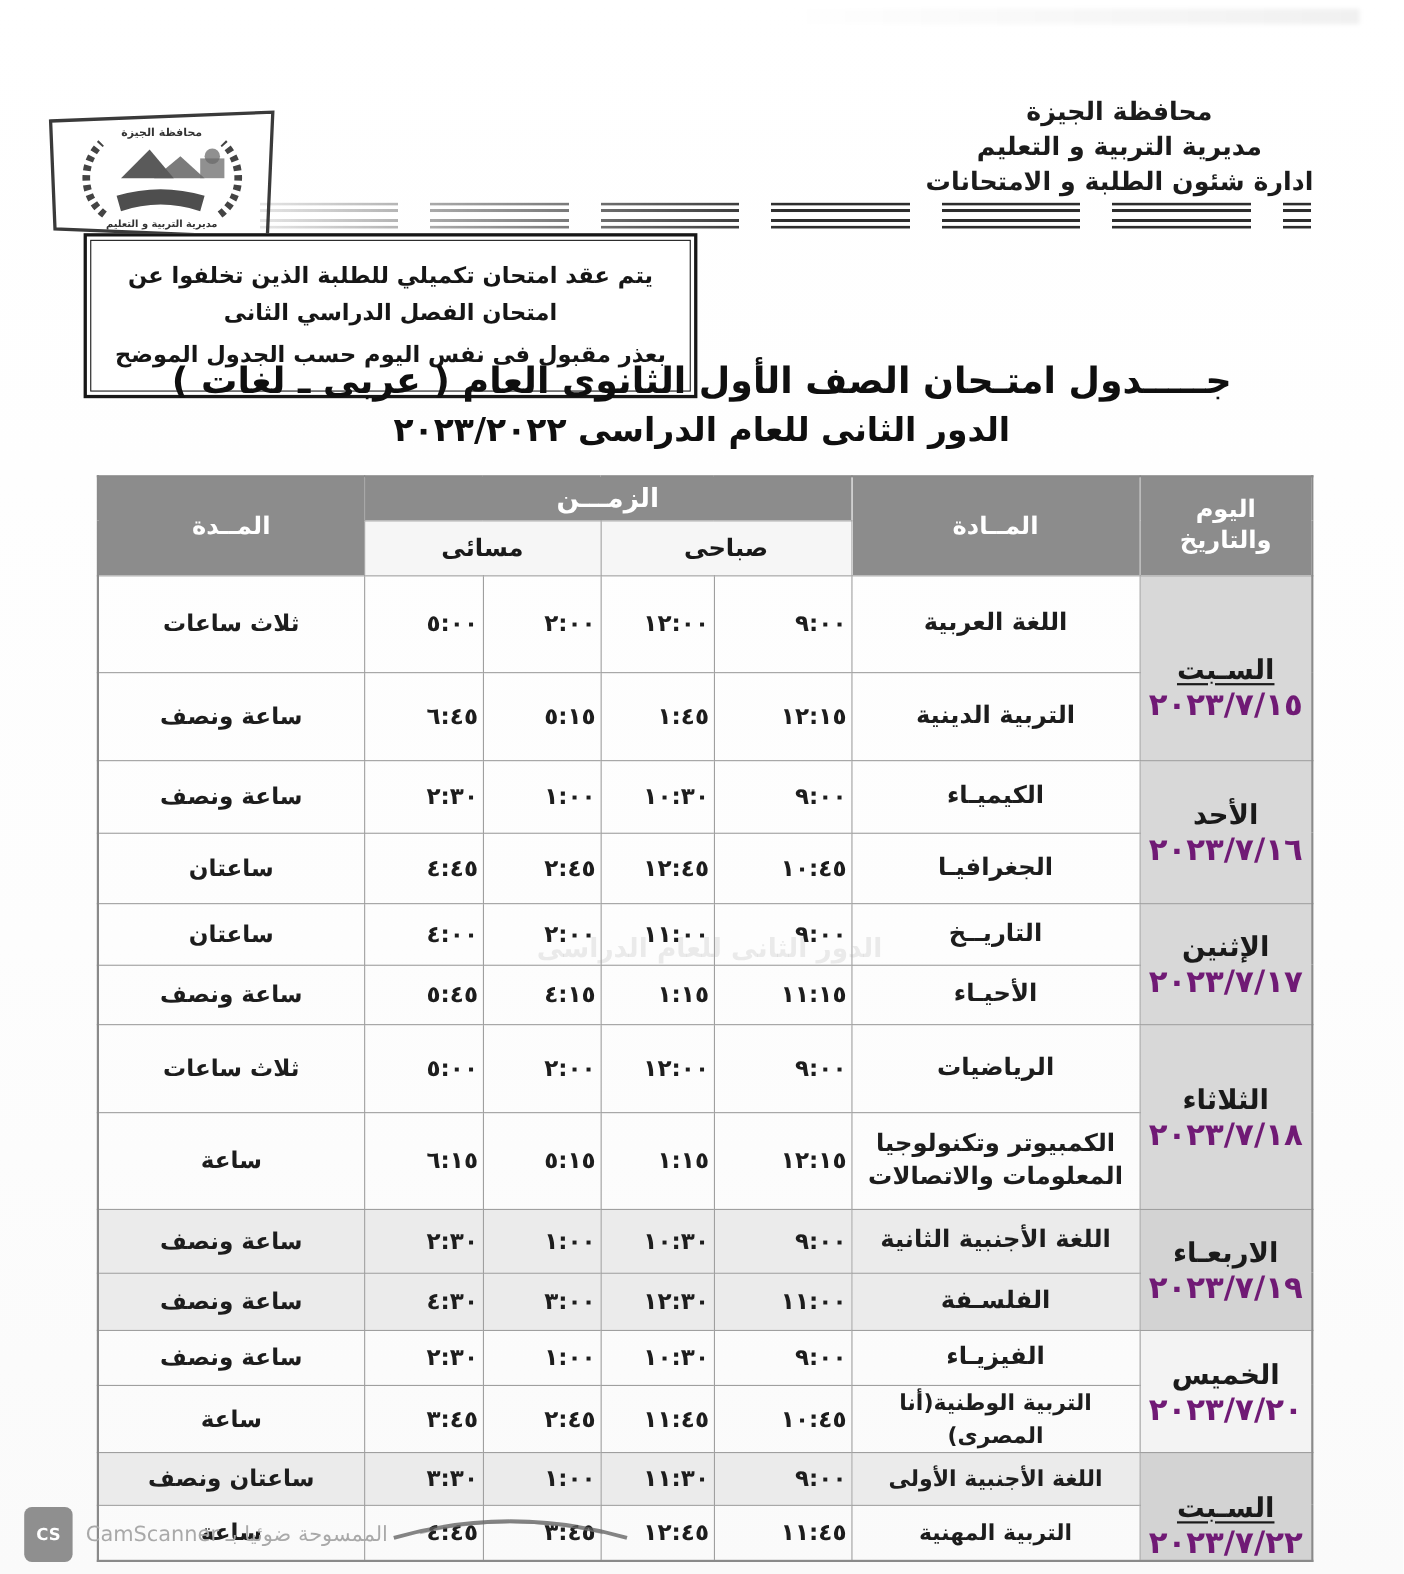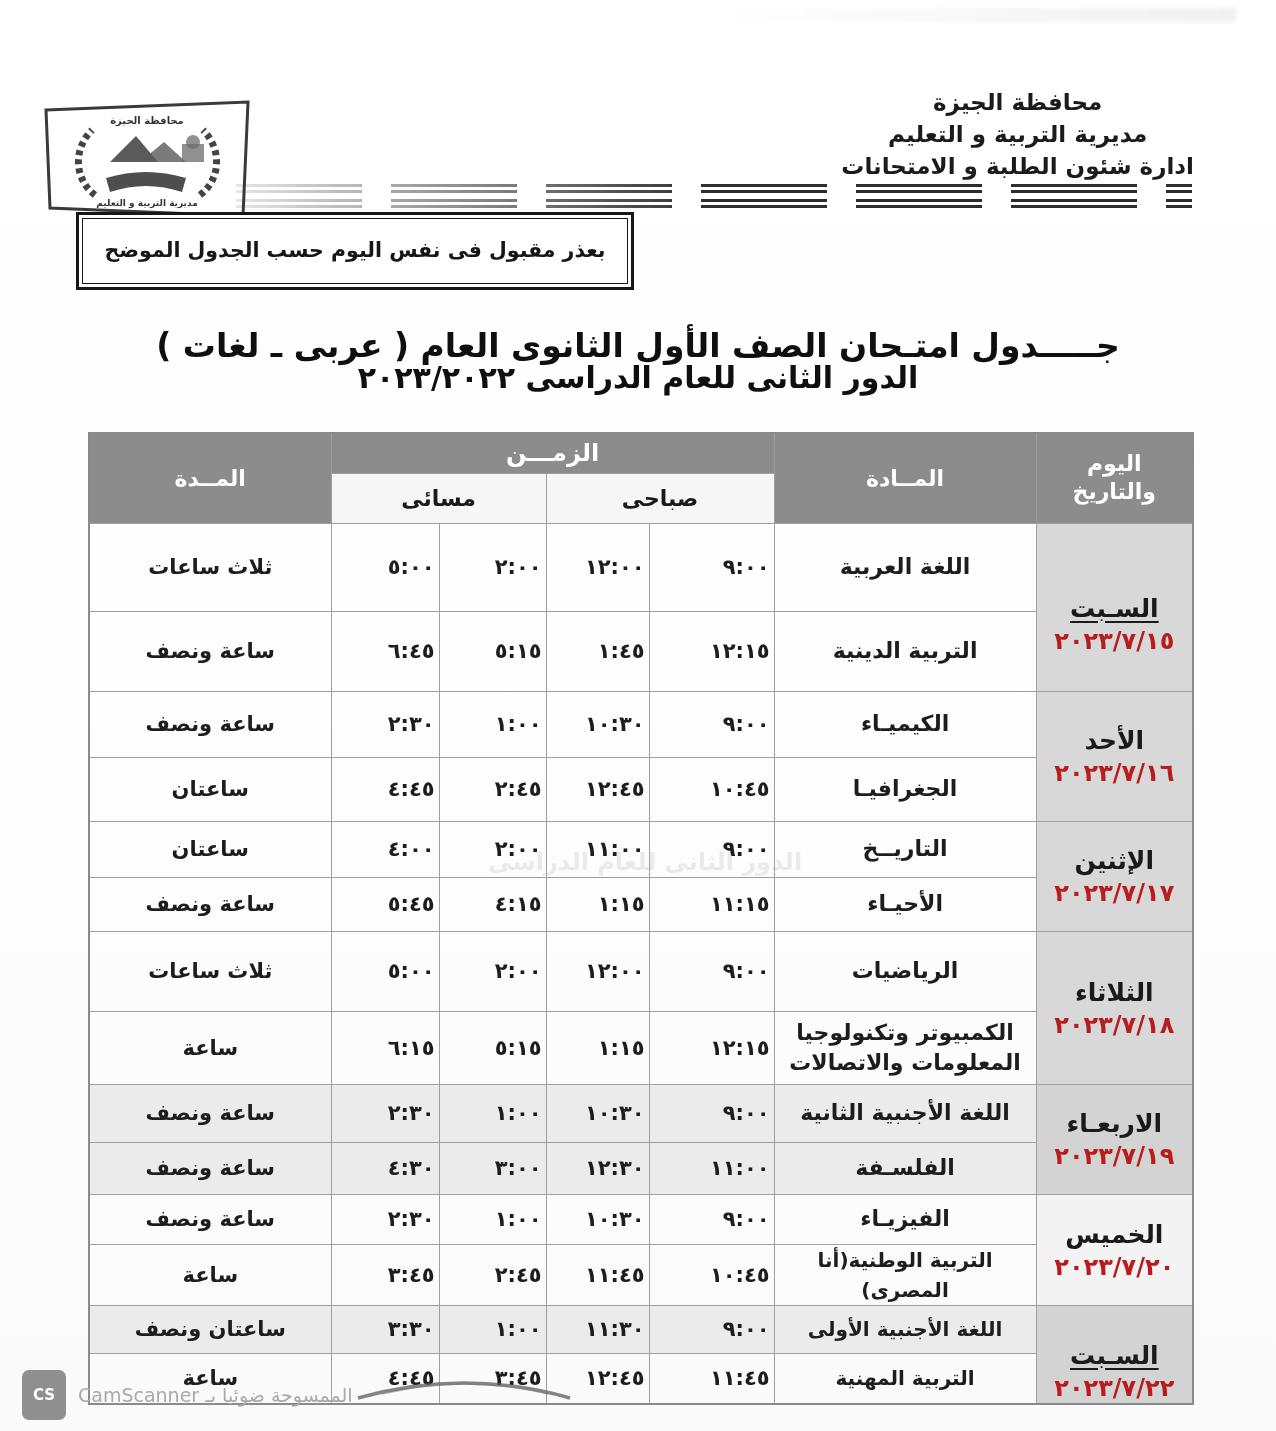--- a/index.html
+++ b/index.html
@@ -31,41 +31,41 @@
 
   
   .notice-outer{position:absolute;left:76px;top:212px;width:546px;
     border:3px solid #171717;background:#fff;padding:3px;}
   .notice-inner{border:1.5px solid #171717;padding:10px 14px 12px;}
   .notice-inner p{margin:4px 0;text-align:center;font-weight:700;font-size:20.5px;line-height:34px;color:#161616;}
 
   
   .title1{position:absolute;top:326px;left:90px;right:90px;text-align:center;
     font-size:33px;font-weight:800;color:#0f0f0f;letter-spacing:.5px;}
-  .title2{position:absolute;top:360px;left:90px;right:90px;text-align:center;
+  .title2{position:absolute;top:374px;left:90px;right:90px;text-align:center;
     font-size:30px;font-weight:800;color:#0f0f0f;}
 
   
   .ghost{position:absolute;top:848px;left:480px;width:330px;text-align:center;
     font-size:24px;font-weight:700;color:rgba(70,70,70,.10);pointer-events:none;}
 
   
   .sched{position:absolute;top:432px;left:88px;width:1104px;border-collapse:collapse;
     table-layout:fixed;direction:rtl;}
   .sched td,.sched th{border:1px solid #9f9f9f;padding:0 4px;vertical-align:middle;
     text-align:center;font-weight:700;overflow:hidden;}
   .sched{border:2px solid #8a8a8a;}
   th.dark{background:#8c8c8c;color:#ffffff;font-size:22px;}
   th.time-head{font-size:24px;letter-spacing:1px;}
   th.sub{background:#f6f6f6;color:#1a1a1a;font-size:22px;font-weight:700;}
   td.day{background:#d8d8d8;}
   td.day.light{background:#f3f3f3;}
   .day-name{display:block;font-size:25px;font-weight:800;color:#1a1a1a;line-height:34px;}
   .day-name.u{text-decoration:underline;text-underline-offset:4px;margin-top:33px;}
-  .day-date{display:block;font-size:24px;font-weight:800;color:#b91c1c;line-height:30px;letter-spacing:1px;}
+  .day-date{display:block;font-size:28px;font-weight:800;color:#701a75;line-height:30px;letter-spacing:1px;}
   td.subj{font-size:22px;line-height:30px;}
   td.time{font-size:21px;letter-spacing:1px;text-align:right;}
   td.dur{font-size:21px;}
   tr.tint td{background:#ebebeb;}
   tr.tint td.day{background:#d3d3d3;}
   .hdr-day div{line-height:28px;}
 
   
   .curl{position:absolute;left:352px;top:1366px;}
 
@@ -108,20 +108,21 @@
     </svg>
   </div>
 
   <div class="dash d1"></div>
   <div class="dash d2"></div>
   <div class="dash d3"></div>
   <div class="dash d4"></div>
 
   <div class="notice-outer">
     <div class="notice-inner">
+      <p>يتم عقد امتحان تكميلي للطلبة الذين تخلفوا عن امتحان الفصل الدراسي الثانى</p>
       <p>بعذر مقبول فى نفس اليوم حسب الجدول الموضح</p>
     </div>
   </div>
 
   <div class="title1">جـــــدول امتـحان الصف الأول الثانوى العام ( عربى ـ لغات )</div>
   <div class="title2">الدور الثانى للعام الدراسى ٢٠٢٣/٢٠٢٢</div>
 
   <div class="ghost">الدور الثانى للعام الدراسى</div>
 
   <table class="sched">
@@ -217,21 +218,21 @@
         <span class="day-name">الثلاثاء</span>
         <span class="day-date">٢٠٢٣/٧/١٨</span>
       </td>
       <td class="subj">الرياضيات</td>
       <td class="time">٩:٠٠</td>
       <td class="time">١٢:٠٠</td>
       <td class="time">٢:٠٠</td>
       <td class="time">٥:٠٠</td>
       <td class="dur">ثلاث ساعات</td>
     </tr>
-    <tr style="height:73px">
+    <tr style="height:88px">
       <td class="subj">الكمبيوتر وتكنولوجيا المعلومات والاتصالات</td>
       <td class="time">١٢:١٥</td>
       <td class="time">١:١٥</td>
       <td class="time">٥:١٥</td>
       <td class="time">٦:١٥</td>
       <td class="dur">ساعة</td>
     </tr>
 
     <tr style="height:58px" class="tint">
       <td class="day" rowspan="2">

